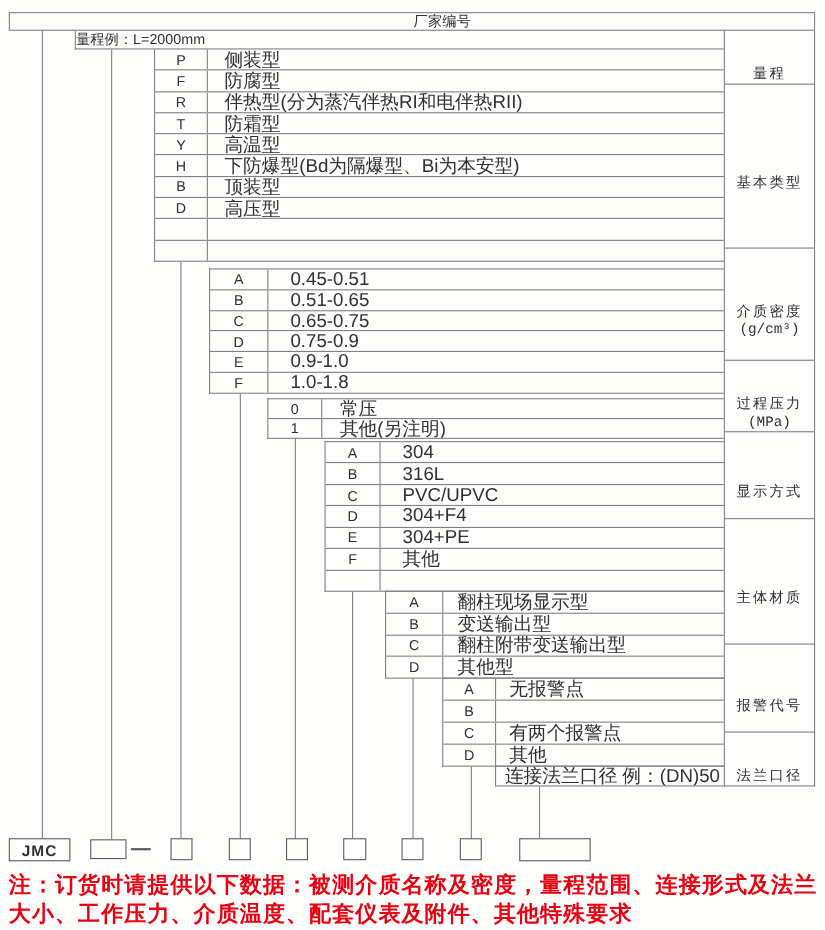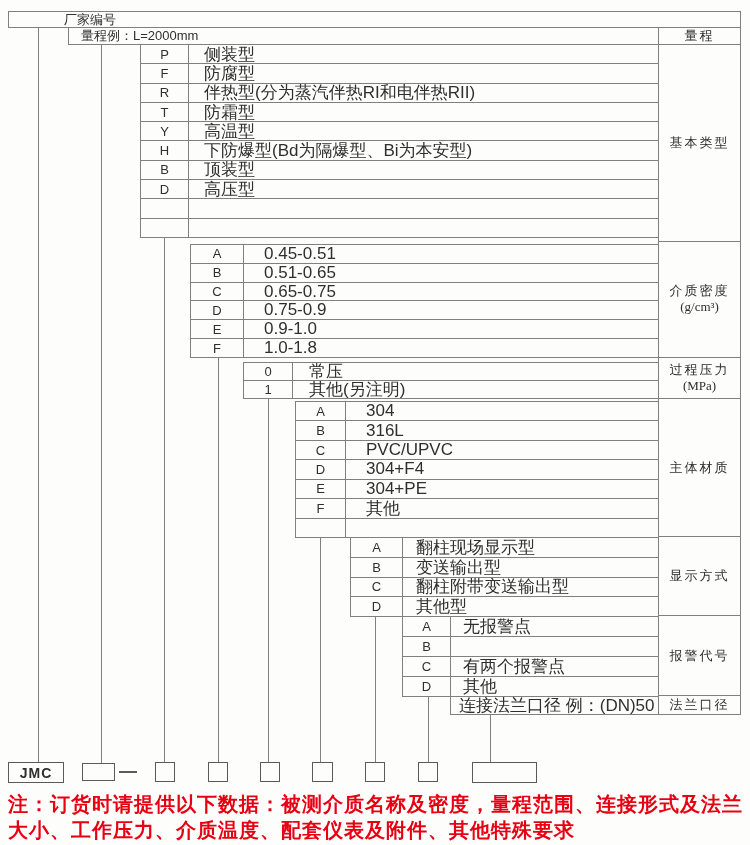--- a/index.html
+++ b/index.html
@@ -4,23 +4,23 @@
 <style>
   :root{
     --line:#808080;
     --txt:#2f2f2f;
     --red:#e60012;
   }
   html,body{margin:0;padding:0;background:#fdfdfc;}
   .canvas{position:relative;width:750px;height:845px;background:#fdfdfc;overflow:hidden;
           font-family:"Liberation Sans",sans-serif;color:var(--txt);}
   .box{position:absolute;box-sizing:border-box;font-size:13px;display:flex;align-items:center;}
-  .header-row{left:8px;top:11px;width:733px;height:17px;border:1px solid var(--line);padding-left:55px;}
+  .header-row{left:8px;top:11px;width:733px;height:17px;border:1px solid var(--line);padding-left:55px;justify-content:center;}
   .range-row{left:68px;top:28px;width:590px;height:17px;border-left:1px solid var(--line);
-             border-bottom:1px solid var(--line);padding-left:12px;}
+             border-bottom:1px solid var(--line);}
   .tbl{position:absolute;box-sizing:border-box;display:flex;flex-direction:column;
        border:1px solid var(--line);border-right:none;}
   .tbl .row{flex:1;display:flex;box-sizing:border-box;border-bottom:1px solid var(--line);min-height:0;}
   .tbl .row:last-child{border-bottom:none;}
   .code{box-sizing:border-box;border-right:1px solid var(--line);display:flex;
         align-items:center;justify-content:center;font-size:13px;}
   .val{flex:1;display:flex;align-items:center;font-size:17px;white-space:nowrap;overflow:hidden;}
   .t0{left:140px;top:45px;width:518px;height:193px;border-top:none;}
   .t0 .code{width:48px}.t0 .val{padding-left:15px}
   .t1{left:190px;top:244px;width:468px;height:114px;}
@@ -32,22 +32,22 @@
   .t4{left:350px;top:537px;width:308px;height:80px;}
   .t4 .code{width:52px}.t4 .val{padding-left:13px}
   .t5{left:402px;top:616px;width:256px;height:81px;}
   .t5 .code{width:48px}.t5 .val{padding-left:12px}
   .t6{left:450px;top:696px;width:208px;height:19px;justify-content:flex-end;}
   .t6 .val{padding-left:8px}
   .labelcol{position:absolute;left:658px;top:28px;width:83px;height:687px;box-sizing:border-box;
             border-left:1px solid var(--line);border-right:1px solid var(--line);
             border-bottom:1px solid var(--line);display:flex;flex-direction:column;}
   .sec{box-sizing:border-box;border-bottom:1px solid var(--line);display:flex;flex-direction:column;
-       justify-content:center;font-family:Liberation Serif, serif;
-       font-size:13px;letter-spacing:2px;line-height:16px;text-align:center;}
+       justify-content:center;font-family:Liberation Mono, monospace;
+       font-size:13px;letter-spacing:2px;line-height:16px;text-align:center;margin-top:32px;}
   .sec:last-child{border-bottom:none;}
   .sec .unit{letter-spacing:0;}
   .s0{height:17px}.s1{height:197px}.s2{height:116px}.s3{height:42px}
   .s4{height:138px}.s5{height:79px}.s6{height:80px}.s7{height:18px}
   .lead{position:absolute;width:1px;background:var(--line);}
   .cbox{position:absolute;box-sizing:border-box;border:1px solid #5a5a5a;background:#fdfdfc;
         display:flex;align-items:center;justify-content:center;}
   .jmc{font-weight:bold;font-size:14px;letter-spacing:1px;text-align:right;}
   .dash{position:absolute;background:#5a5a5a;}
   .note{position:absolute;left:8px;width:738px;color:var(--red);font-weight:bold;
@@ -228,25 +228,25 @@
       <span>基本类型</span>
     </div>
     <div class="sec s2">
       <span>介质密度</span>
       <span class="unit">(g/cm³)</span>
     </div>
     <div class="sec s3">
       <span>过程压力</span>
       <span class="unit">(MPa)</span>
     </div>
+    <div class="sec s5">
+      <span>显示方式</span>
+    </div>
     <div class="sec s4">
       <span>主体材质</span>
-    </div>
-    <div class="sec s5">
-      <span>显示方式</span>
     </div>
     <div class="sec s6">
       <span>报警代号</span>
     </div>
     <div class="sec s7">
       <span>法兰口径</span>
     </div>
   </div>
 
   <div class="lead" style="left:38px;top:28px;height:735px"></div>

